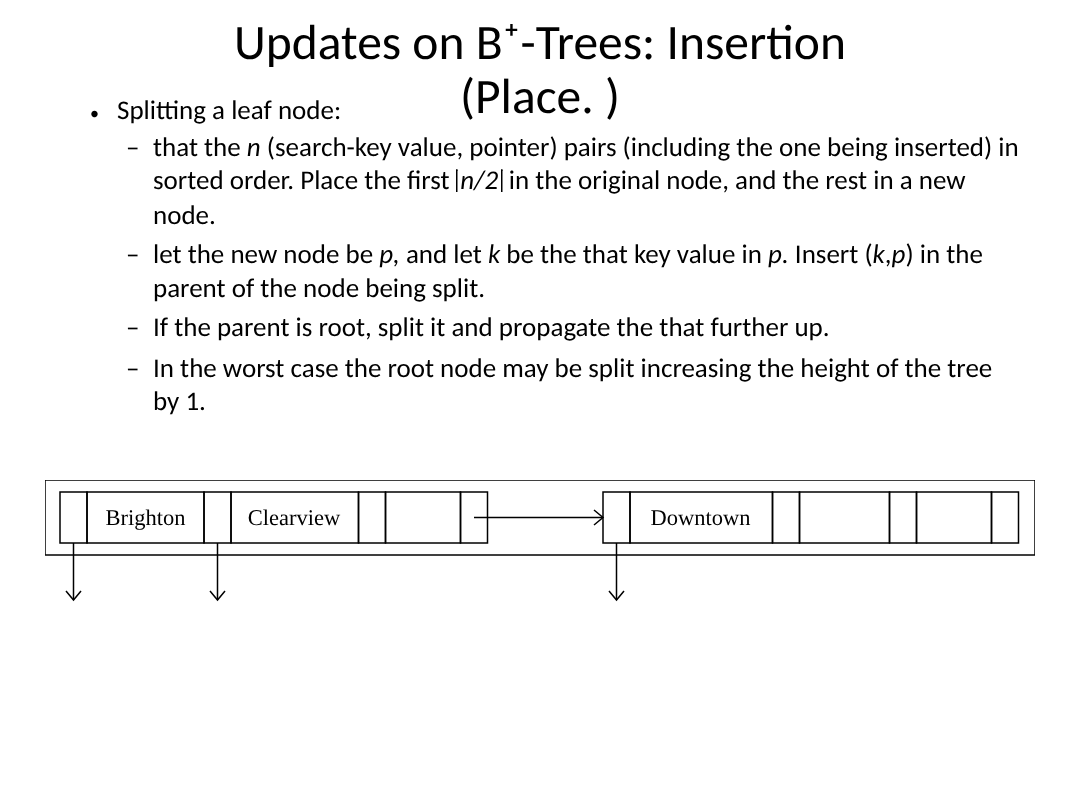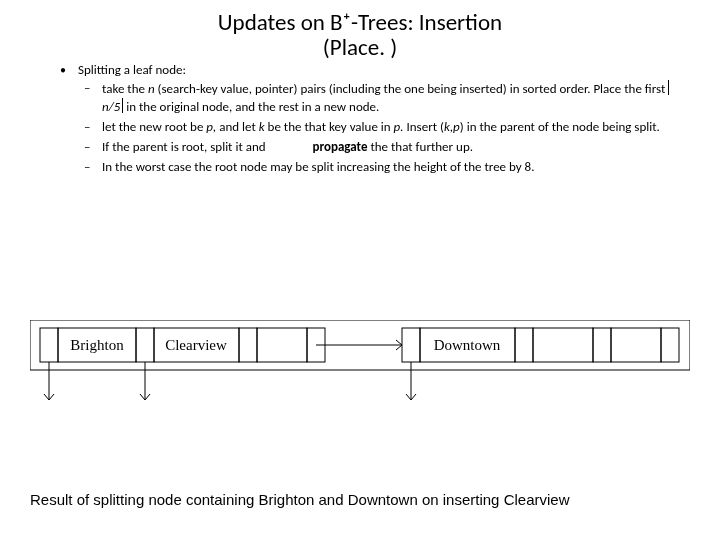--- a/index.html
+++ b/index.html
@@ -8,34 +8,34 @@
     width: 720px;
     height: 540px;
     font-family: Calibri, Arial, sans-serif;
     background: #fff;
     color: #000;
     position: relative;
     overflow: hidden;
   }
   .title {
     text-align: center;
-    font-size: 23px;
+    font-size: 33px;
     line-height: 1.1;
     margin-top: 10px;
     font-weight: 400;
   }
   .title-line2 {
     display: block;
   }
   .content {
     position: absolute;
     top: 62px;
     left: 60px;
     right: 40px;
-    font-size: 13px;
+    font-size: 18px;
     line-height: 1.25;
   }
   .bullet-row {
     display: flex;
     margin-bottom: 2px;
   }
   .dot {
     width: 18px;
     flex-shrink: 0;
     text-align: left;
@@ -46,21 +46,21 @@
     margin-left: 24px;
     margin-bottom: 4px;
   }
   .dash {
     width: 18px;
     flex-shrink: 0;
   }
   .dash::before { content: "–"; }
   .txt { flex: 1; }
   .it { font-style: italic; }
-  .bold { font-weight: bold; margin-left: 44px; }
+  .bold { font-weight: normal; }
   .ceil-l, .ceil-r {
     display: inline-block;
     border-top: 1px solid #000;
     height: 14px;
     vertical-align: -2px;
     width: 0;
   }
   .ceil-l { border-left: 1px solid #000; margin-right: 2px; }
   .ceil-r { border-right: 1px solid #000; margin-left: 2px; }
 
@@ -93,42 +93,42 @@
 <div class="content">
 
   <div class="bullet-row">
     <span class="dot"></span>
     <span class="txt">Splitting a leaf node:</span>
   </div>
 
   <div class="dash-row">
     <span class="dash"></span>
     <span class="txt">
-      <span>take the </span><span class="it">n</span><span> (search-key value, pointer) pairs (including the one being inserted) in sorted order.  Place the first </span><span class="ceil-l"></span><span class="it">n/5</span><span class="ceil-r"></span><span> in the original node, and the rest in a new node.</span>
+      <span>that the </span><span class="it">n</span><span> (search-key value, pointer) pairs (including the one being inserted) in sorted order.  Place the first </span><span class="ceil-l"></span><span class="it">n/2</span><span class="ceil-r"></span><span> in the original node, and the rest in a new node.</span>
     </span>
   </div>
 
   <div class="dash-row">
     <span class="dash"></span>
     <span class="txt">
-      <span>let the new root be </span><span class="it">p,</span><span> and let </span><span class="it">k</span><span> be the that key value in </span><span class="it">p.</span><span>  Insert (</span><span class="it">k</span><span>,</span><span class="it">p</span><span>) in the parent of the node being split.</span>
+      <span>let the new node be </span><span class="it">p,</span><span> and let </span><span class="it">k</span><span> be the that key value in </span><span class="it">p.</span><span>  Insert (</span><span class="it">k</span><span>,</span><span class="it">p</span><span>) in the parent of the node being split.</span>
     </span>
   </div>
 
   <div class="dash-row">
     <span class="dash"></span>
     <span class="txt">
       <span>If the parent is root, split it and </span><span class="bold">propagate</span><span> the that further up.</span>
     </span>
   </div>
 
 
   <div class="dash-row">
     <span class="dash"></span>
-    <span class="txt">In the worst case the root node may be split increasing the height of the tree by 8.</span>
+    <span class="txt">In the worst case the root node may be split increasing the height of the tree by 1.</span>
   </div>
 
 </div>
 
 <div class="diagram">
   <svg width="660" height="90">
 
     <rect x="0" y="0" width="660" height="50" fill="none" stroke="#000" stroke-width="1"></rect>
 
     <g>
@@ -160,14 +160,13 @@
       <rect x="581" y="8" width="50" height="34" fill="none" stroke="#000"></rect>
       <rect x="631" y="8" width="18" height="34" fill="none" stroke="#000"></rect>
       <text x="437" y="30" text-anchor="middle" font-family="Georgia,serif" font-size="15">Downtown</text>
       <line x1="381" y1="42" x2="381" y2="80" stroke="#000"></line>
       <polyline points="376,74 381,80 386,74" fill="none" stroke="#000"></polyline>
     </g>
   </svg>
 </div>
 
 <div class="caption">
-  <div>Result of splitting node containing Brighton and Downtown on inserting Clearview</div>
 </div>
 
 </body></html>

